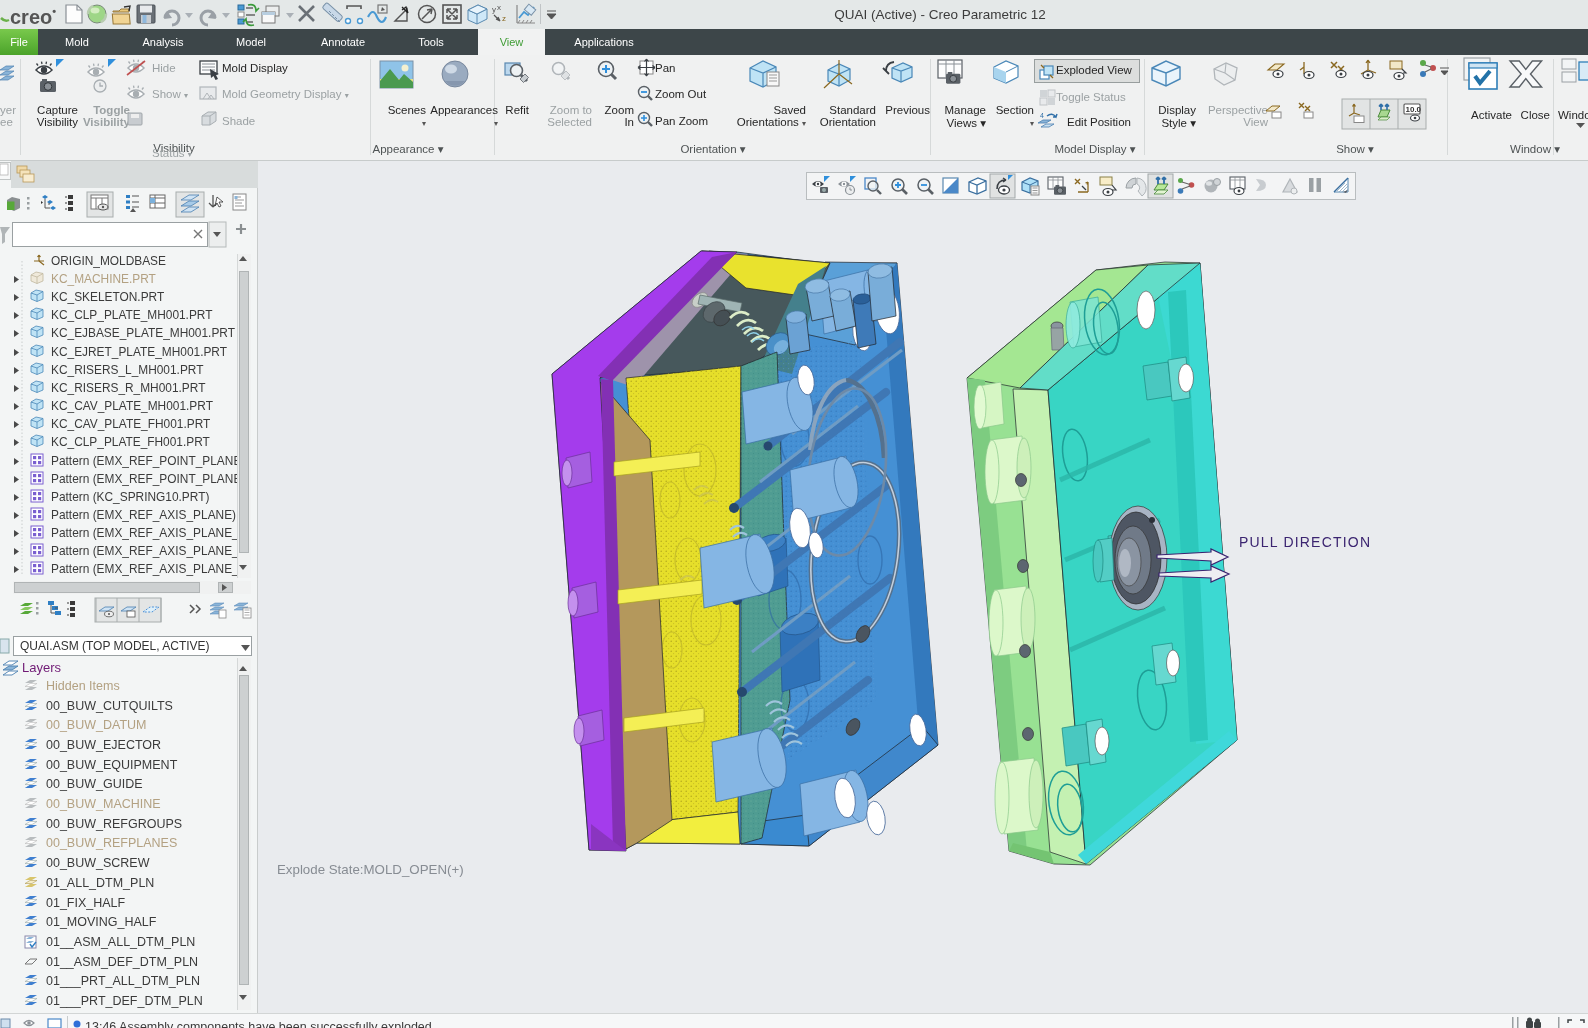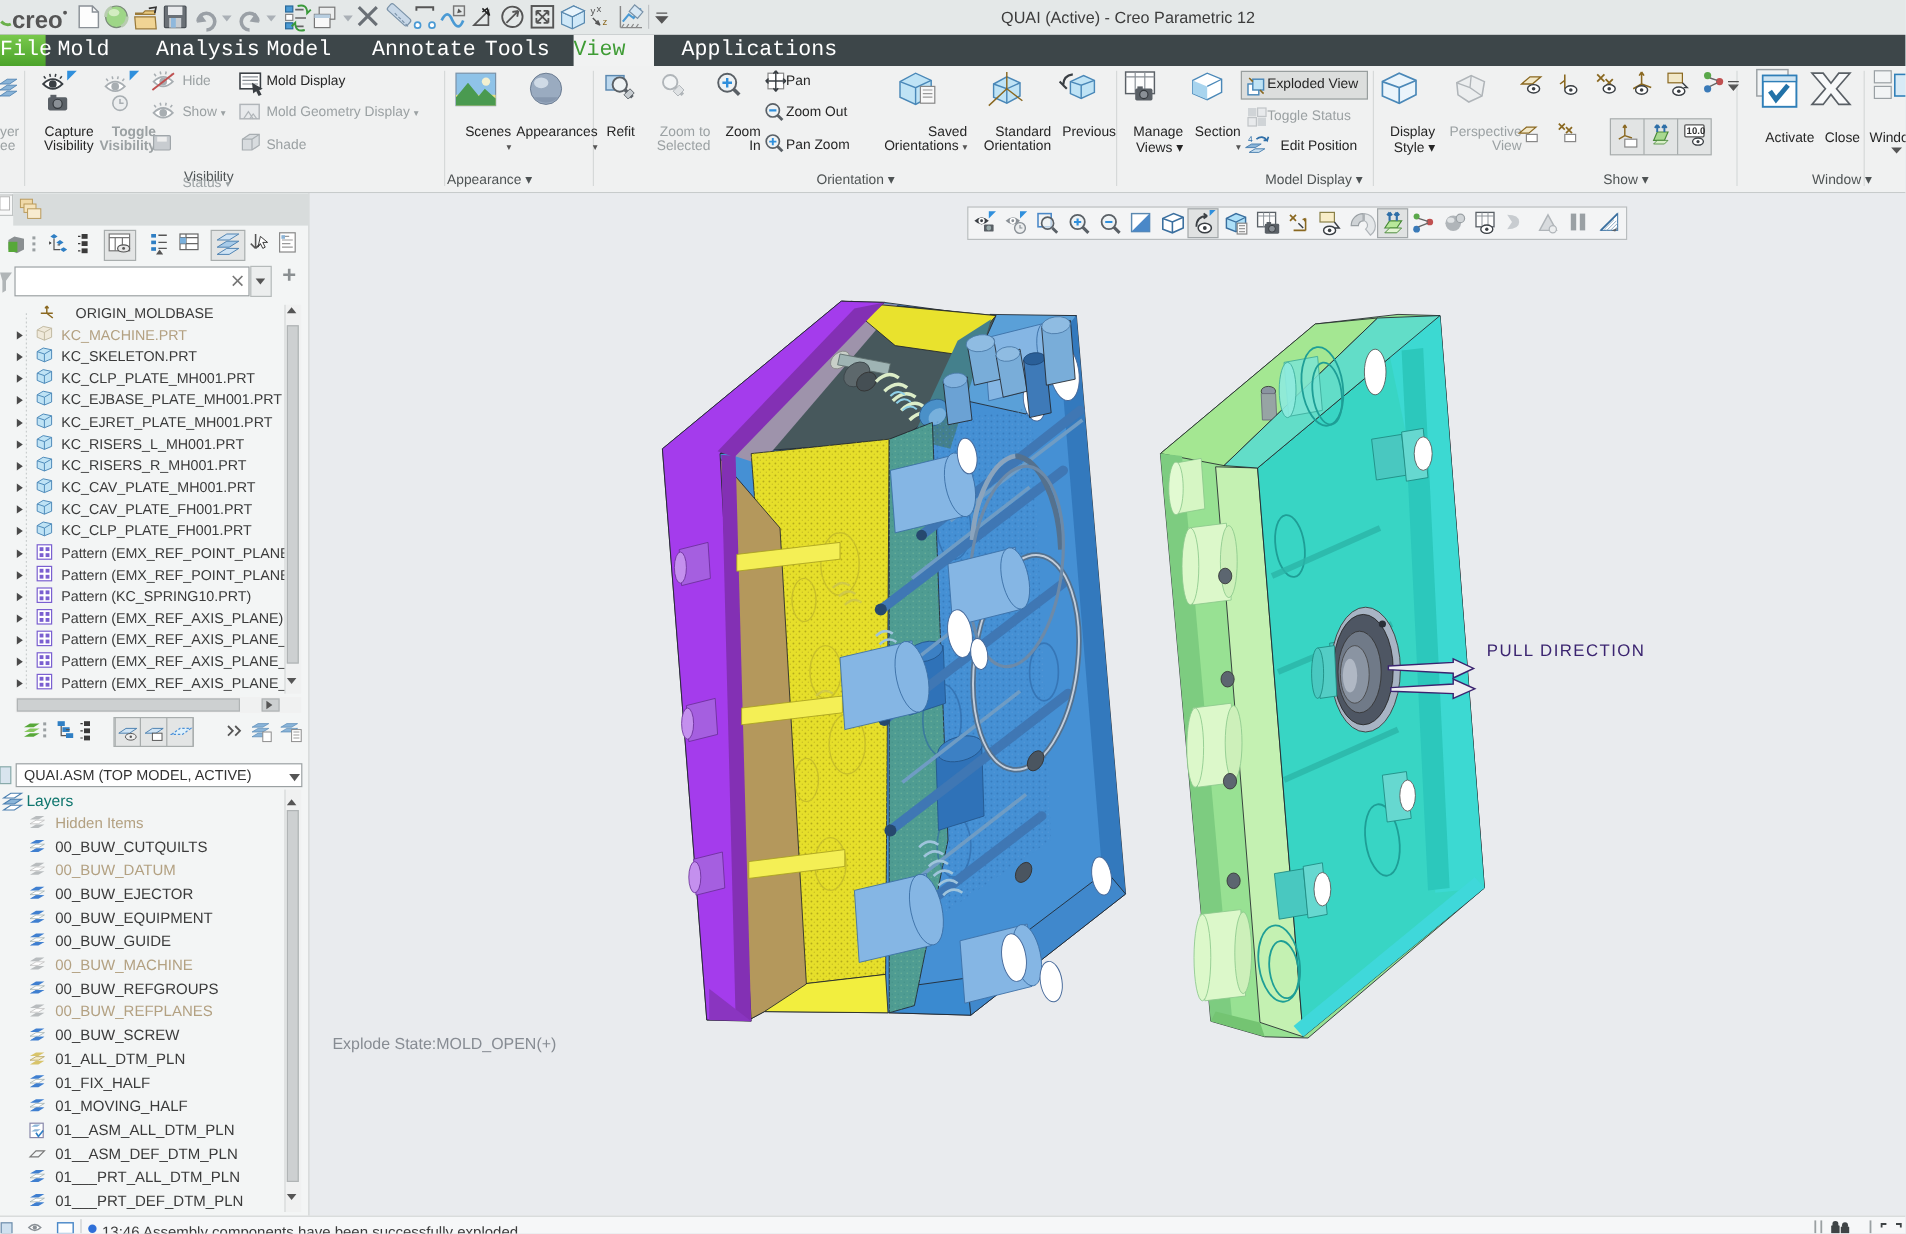--- a/index.html
+++ b/index.html
@@ -5,21 +5,21 @@
 *{margin:0;padding:0;box-sizing:border-box;}
 html,body{width:1588px;height:1028px;overflow:hidden;font-family:"Liberation Sans",sans-serif;}
 body{position:relative;background:#e9ebee;}
 .abs{position:absolute;}
 
 #titlebar{left:0;top:0;width:1588px;height:29px;background:#e4e8e8;}
 #logo{left:10px;top:5px;font-size:20px;font-weight:bold;color:#555;letter-spacing:0px;}
 #title{left:0;top:7px;width:1880px;text-align:center;font-size:13.5px;color:#3c3c3c;}
 
 #tabbar{left:0;top:29px;width:1588px;height:26px;background:#3d4649;}
-.tab{position:absolute;top:0;height:26px;line-height:26px;color:#fff;font-size:18px;text-align:left;font-family:Liberation Mono, monospace;}
+.tab{position:absolute;top:0;height:26px;line-height:26px;color:#fff;font-size:11px;text-align:center;}
 
 #ribbon{left:0;top:55px;width:1588px;height:106px;background:#f0f1f1;border-bottom:1px solid #c7cbcb;}
 .rsep{position:absolute;top:4px;width:1px;height:96px;background:#d6d9d9;}
 .rlabel{position:absolute;top:87px;height:16px;font-size:11.5px;color:#4e5354;text-align:center;white-space:nowrap;}
 .rtext{position:absolute;font-size:11.5px;color:#262626;text-align:right;white-space:nowrap;}
 .gray{color:#9ba1a3;}
 .dd{font-size:8px;color:#555;}
 .ddg{font-size:8px;color:#9ba1a3;}
 
 #leftpanel{left:0;top:161px;width:258px;height:853px;background:#f3f5f5;border-right:1px solid #c9cccc;}
@@ -811,21 +811,21 @@
         <use href="#lay-b"></use>
       </g>
   <g transform="translate(24,833)">
         <use href="#lay-b"></use>
       </g>
 
   <path d="M239,510 l4,-5 l4,5 Z" fill="#555"></path>
   <path d="M239,834 l4,5 l4,-5 Z" fill="#555"></path>
   </svg>
   <div id="treerows">
-    <div class="trow" style="top:91px;margin-left:12px;">
+    <div class="trow" style="top:91px;">
         <span class="txt">ORIGIN_MOLDBASE</span>
       </div>
     <div class="trow tan" style="top:109px;">
         <span class="txt">KC_MACHINE.PRT</span>
       </div>
     <div class="trow" style="top:127px;">
         <span class="txt">KC_SKELETON.PRT</span>
       </div>
     <div class="trow" style="top:145px;">
         <span class="txt">KC_CLP_PLATE_MH001.PRT</span>
@@ -867,21 +867,21 @@
         <span class="txt">Pattern (EMX_REF_AXIS_PLANE_4)</span>
       </div>
     <div class="trow" style="top:381px;">
         <span class="txt">Pattern (EMX_REF_AXIS_PLANE_OFF)</span>
       </div>
     <div class="trow" style="top:399px;">
         <span class="txt">Pattern (EMX_REF_AXIS_PLANE_OFF_6</span>
       </div>
   </div>
   <div id="layerrows">
-    <div class="lrow" style="top:497px;font-size:13px;color:#0f766e;">
+    <div class="lrow" style="top:497px;font-size:13px;color:#701a75;">
         <span style="position:absolute;left:22px;top:2px;">Layers</span>
       </div>
     <div class="lrow tan" style="top:516px;">
         <span class="txt">Hidden Items</span>
       </div>
     <div class="lrow" style="top:536px;">
         <span class="txt">00_BUW_CUTQUILTS</span>
       </div>
     <div class="lrow tan" style="top:555px;">
         <span class="txt">00_BUW_DATUM</span>

